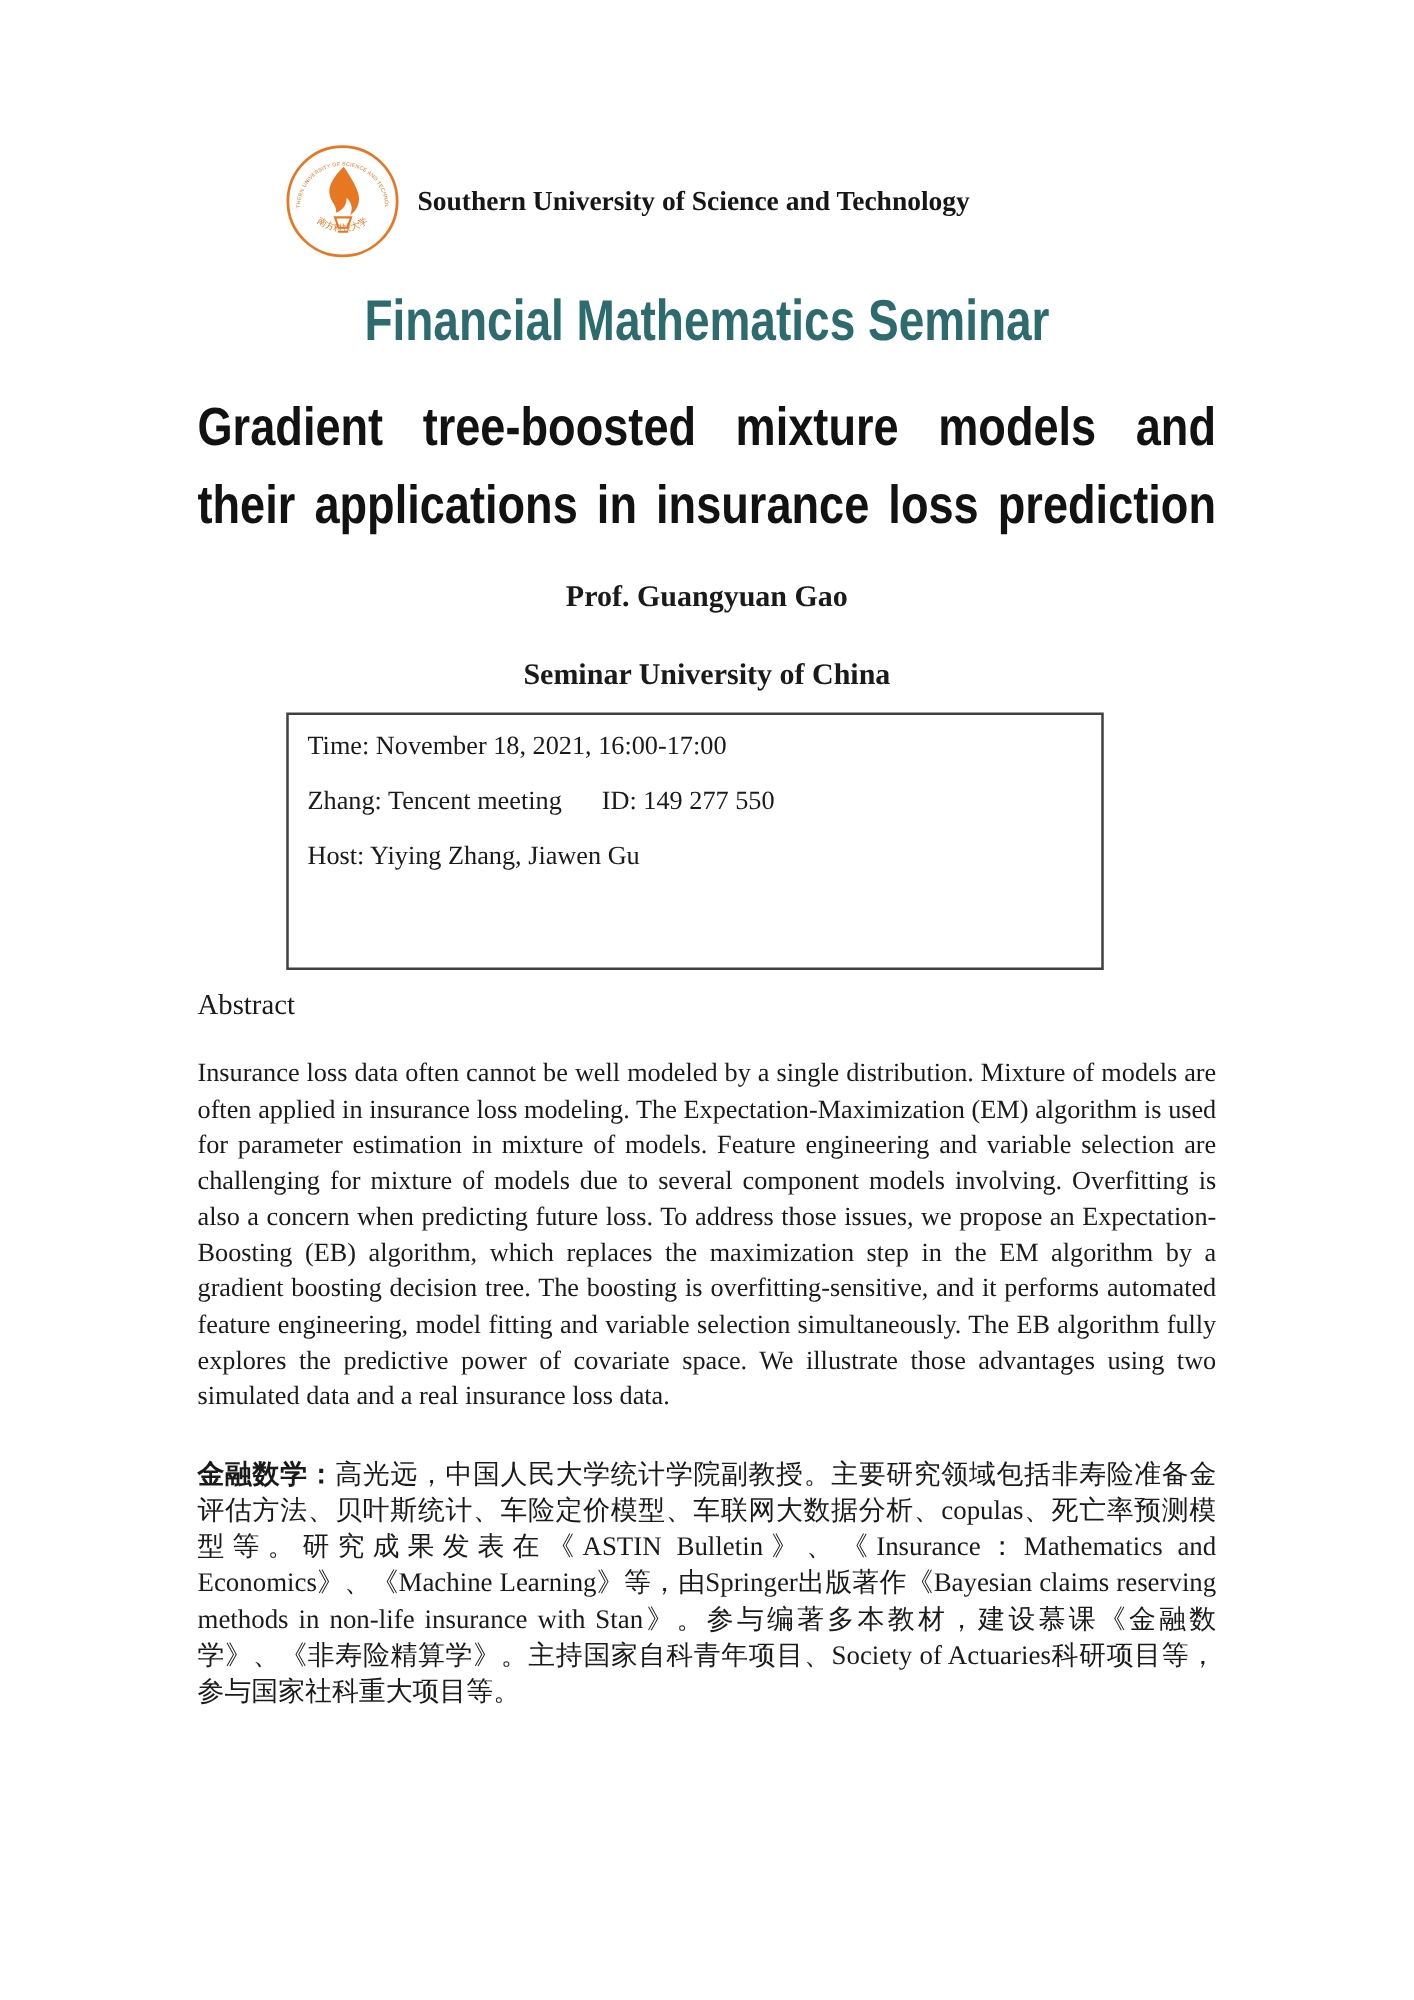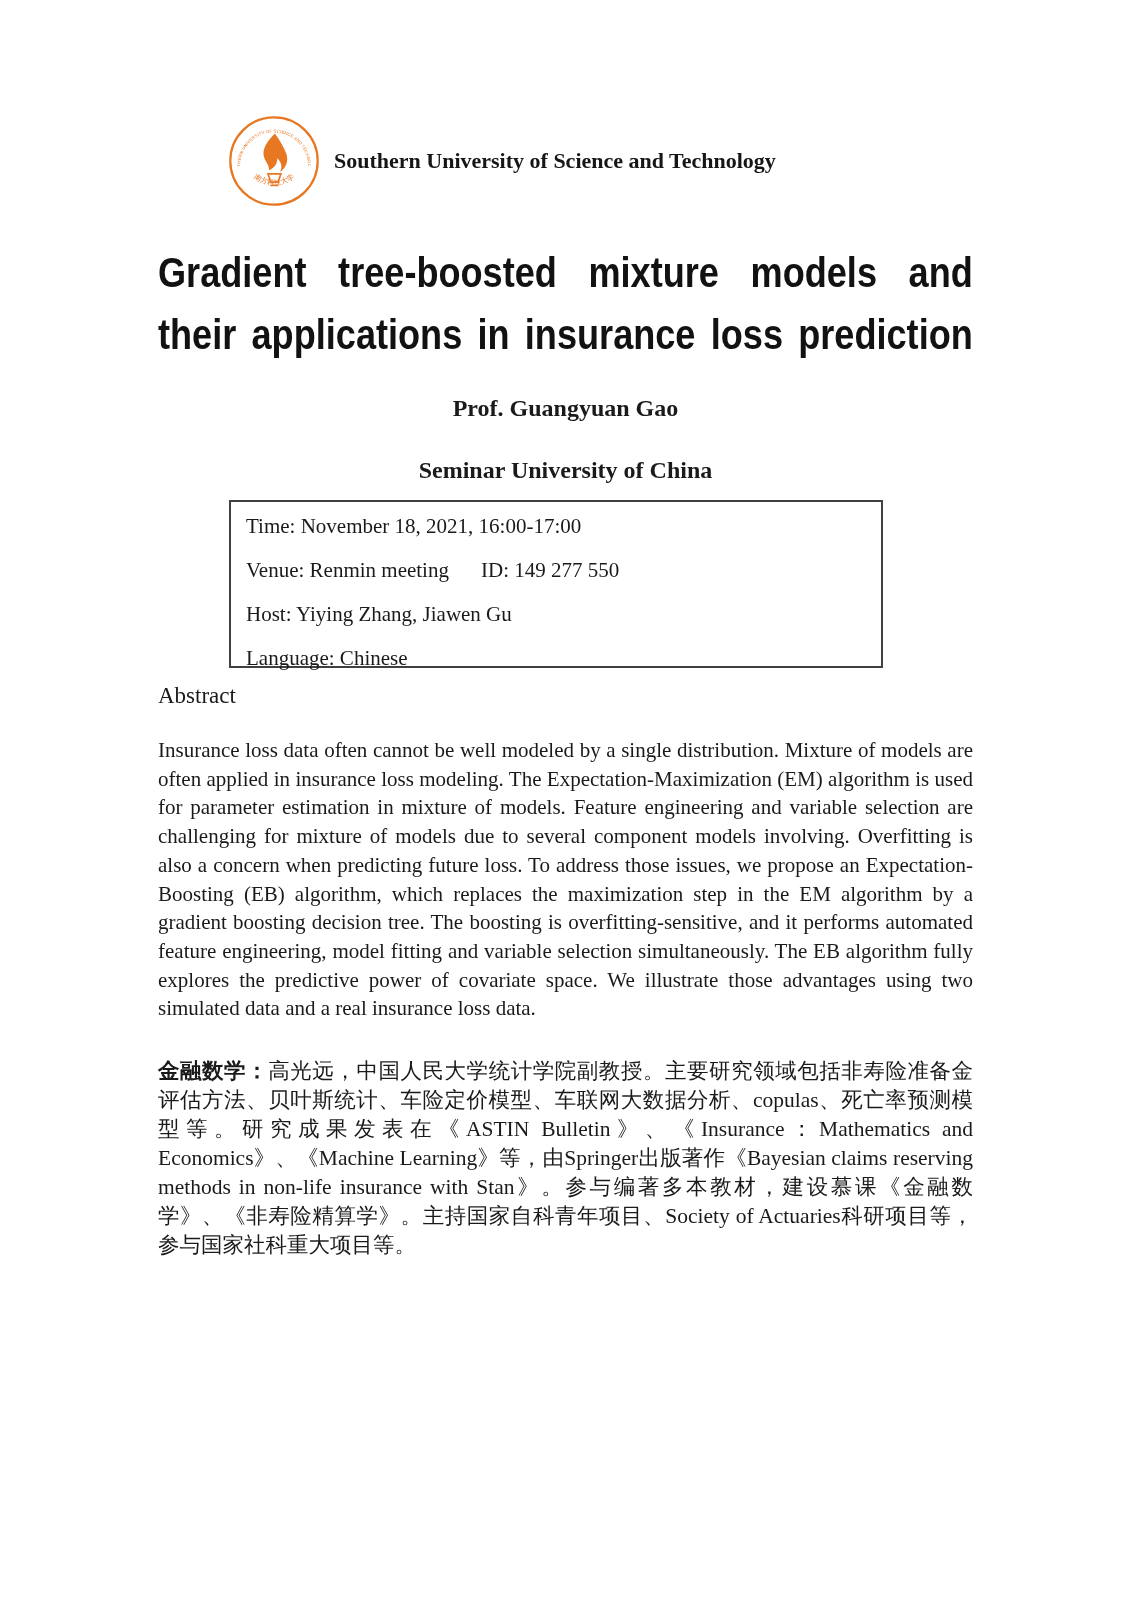--- a/index.html
+++ b/index.html
@@ -75,21 +75,21 @@
     text-align: center;
     font-weight: bold;
     font-size: 24px;
     line-height: 30px;
   }
   
   .info-box {
     margin-top: 15px;
     margin-left: 71px;
     width: 654px;
-    height: 168px;
+    height: 206px;
     border: 2px solid #404040;
     padding: 2px 0 0 15px;
     font-size: 21px;
   }
   .info-line { line-height: 44px; white-space: nowrap; }
   .meeting-id { margin-left: 32px; }
   
   .abstract-heading {
     margin-top: 11px;
     font-weight: 400;
@@ -135,37 +135,39 @@
           <path d="M43.5 64 L57.5 64 L54.5 73 L46.5 73 Z" fill="none" stroke="#E87722" stroke-width="1.8"></path>
           <path d="M46 76.5 L55 76.5" stroke="#E87722" stroke-width="1.8"></path>
         </g>
       </svg>
     </div>
     <div class="header-text">
       <div>Southern University of Science and Technology</div>
     </div>
   </div>
 
+  <div class="series-title-wrap">
+    <div class="series-title">Financial Mathematics Seminar</div>
+  </div>
 
   <div class="talk-title">
     <div class="t-line">Gradient tree-boosted mixture models and</div>
     <div class="t-line">their applications in insurance loss prediction</div>
   </div>
 
   <div class="speaker">Prof. Guangyuan Gao</div>
 
   <div class="affiliation">Seminar University of China</div>
 
   <div class="info-box">
     <div class="info-line">Time: November 18, 2021, 16:00-17:00</div>
     <div class="info-line">
-      <span>Venue: Renmin meeting</span><span class="meeting-id">ID: 149 277 550</span>
+      <span>Zhang: Tencent meeting</span><span class="meeting-id">ID: 149 277 550</span>
     </div>
     <div class="info-line">Host: Yiying Zhang, Jiawen Gu</div>
-    <div class="info-line">Language: Chinese</div>
   </div>
 
   <div class="abstract-heading">Abstract</div>
 
   <div class="abstract-body">Insurance loss data often cannot be well modeled by a single distribution. Mixture of models are often applied in insurance loss modeling. The Expectation-Maximization (EM) algorithm is used for parameter estimation in mixture of models. Feature engineering and variable selection are challenging for mixture of models due to several component models involving. Overfitting is also a concern when predicting future loss. To address those issues, we propose an Expectation-Boosting (EB) algorithm, which replaces the maximization step in the EM algorithm by a gradient boosting decision tree. The boosting is overfitting-sensitive, and it performs automated feature engineering, model fitting and variable selection simultaneously. The EB algorithm fully explores the predictive power of covariate space. We illustrate those advantages using two simulated data and a real insurance loss data.</div>
 
   <div class="bio">
     <span class="bio-label">金融数学：</span><span>高光远，中国人民大学统计学院副教授。主要研究领域包括非寿险准备金评估方法、贝叶斯统计、车险定价模型、车联网大数据分析、copulas、死亡率预测模型等。研究成果发表在《ASTIN Bulletin》、《Insurance：Mathematics and Economics》、《Machine Learning》等，由Springer出版著作《Bayesian claims reserving methods in non-life insurance with Stan》。参与编著多本教材，建设慕课《金融数学》、《非寿险精算学》。主持国家自科青年项目、Society of Actuaries科研项目等，参与国家社科重大项目等。</span>
   </div>
 

